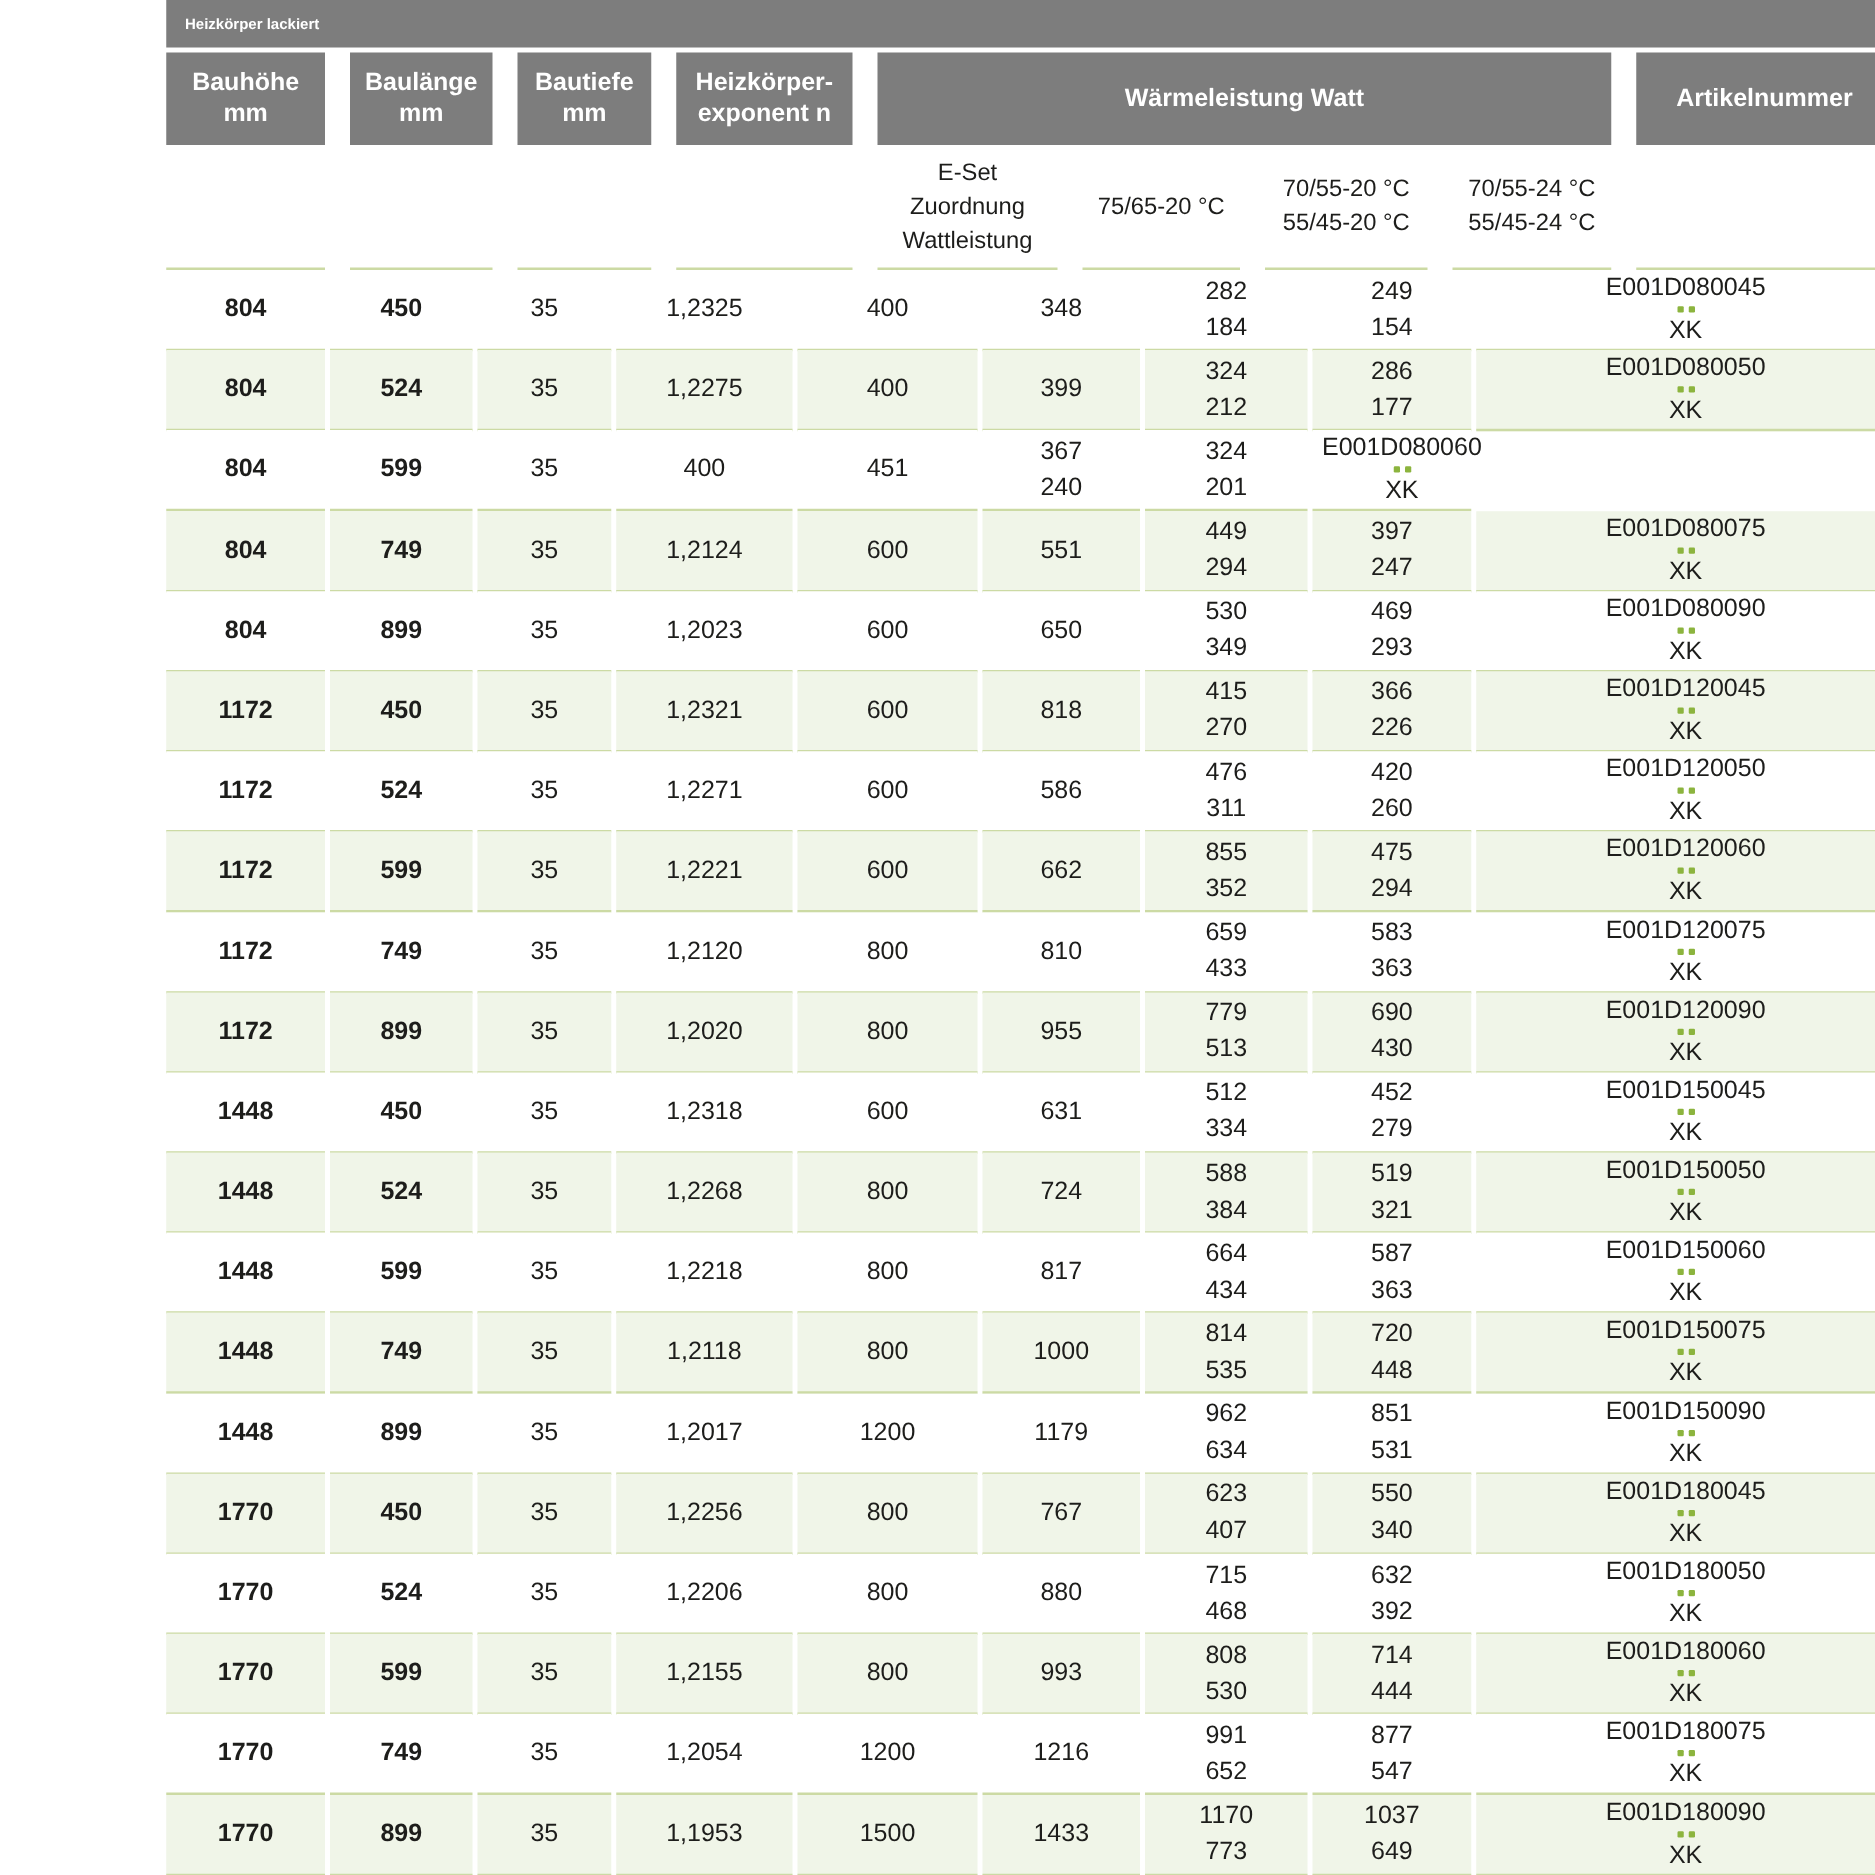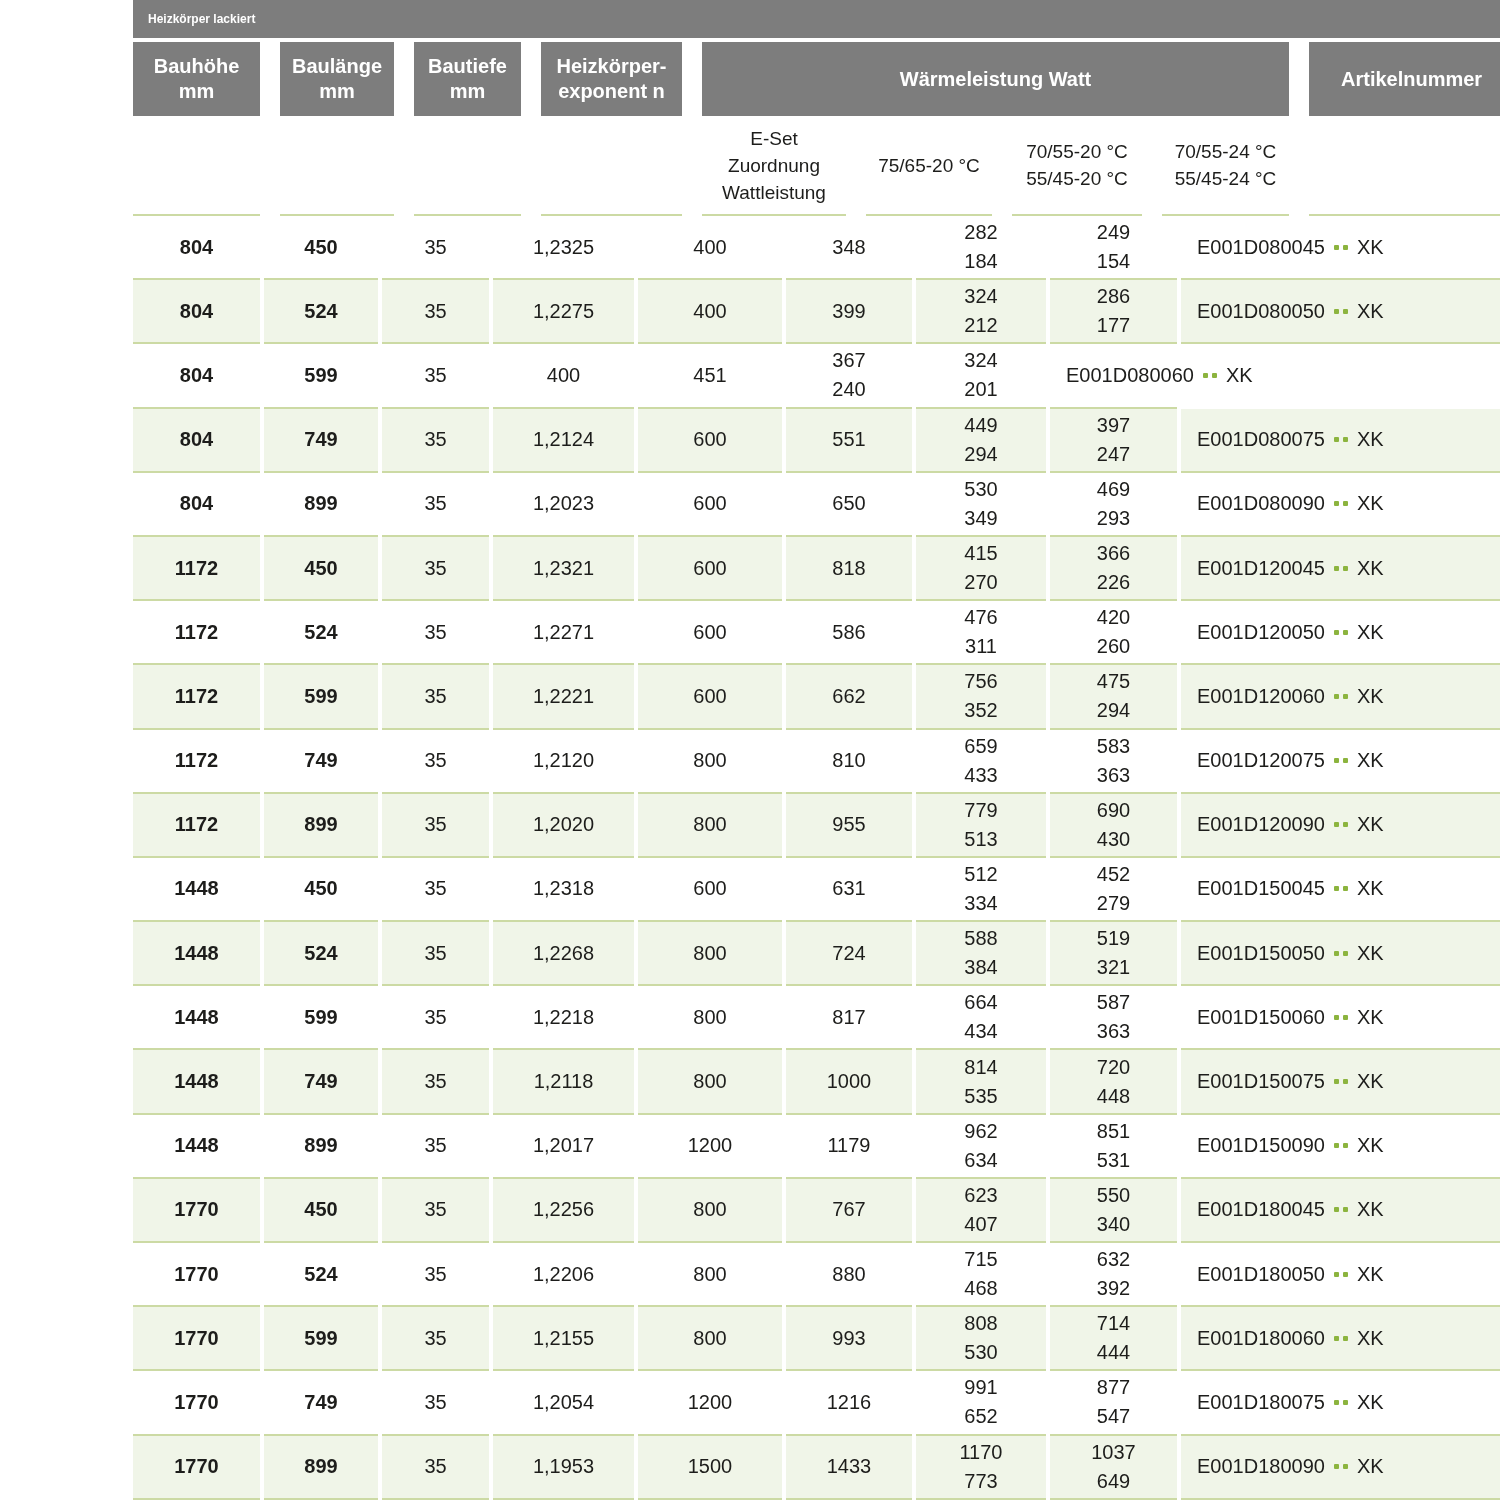--- a/index.html
+++ b/index.html
@@ -26,21 +26,21 @@
 
   .sh{background:#fff;border-bottom:2px solid var(--linegreen);display:flex;align-items:center;justify-content:center;text-align:center;font-size:19px;line-height:27px;white-space:pre-line;color:var(--ink);}
   .sp1{grid-area:2/1;} .sp2{grid-area:2/2;} .sp3{grid-area:2/3;} .sp4{grid-area:2/4;}
   .se{grid-area:2/5;} .s75{grid-area:2/6;} .s20{grid-area:2/7;} .s24{grid-area:2/8;}
   .sp9{grid-area:2/9;}
 
   .body .row{display:grid;grid-template-columns:var(--cols);column-gap:4px;height:64.2px;text-align:right;}
   .cell{background:#fff;border-bottom:2px solid var(--linegreen);display:flex;flex-direction:column;align-items:center;justify-content:center;font-size:20px;line-height:29px;white-space:pre-line;}
   .row.alt .cell{background:var(--tint);}
   .cell.bold{font-weight:bold;}
-  .cell.artikel{flex-direction:row;justify-content:flex-start;padding-left:16px;}
+  .cell.artikel{flex-direction:column;justify-content:flex-start;padding-left:16px;}
   .dot{display:inline-block;width:5px;height:5px;background:var(--green);border-radius:1px;margin:0 2px;}
   .dots{display:inline-flex;align-items:center;margin:0 7px;}
 </style>
 </head>
 <body>
 
 <div class="page">
   <div class="content">
 
     <div class="title-bar">
@@ -151,21 +151,21 @@
           <div class="cell"><div>420</div><div>260</div></div>
           <div class="cell artikel"><span>E001D120050</span><span class="dots"><span class="dot"></span><span class="dot"></span></span><span>XK</span></div>
         </div>
         <div class="row alt">
           <div class="cell bold">1172</div>
           <div class="cell bold">599</div>
           <div class="cell">35</div>
           <div class="cell">1,2221</div>
           <div class="cell">600</div>
           <div class="cell">662</div>
-          <div class="cell"><div>756</div><div>352</div></div>
+          <div class="cell"><div>855</div><div>352</div></div>
           <div class="cell"><div>475</div><div>294</div></div>
           <div class="cell artikel"><span>E001D120060</span><span class="dots"><span class="dot"></span><span class="dot"></span></span><span>XK</span></div>
         </div>
         <div class="row">
           <div class="cell bold">1172</div>
           <div class="cell bold">749</div>
           <div class="cell">35</div>
           <div class="cell">1,2120</div>
           <div class="cell">800</div>
           <div class="cell">810</div>

